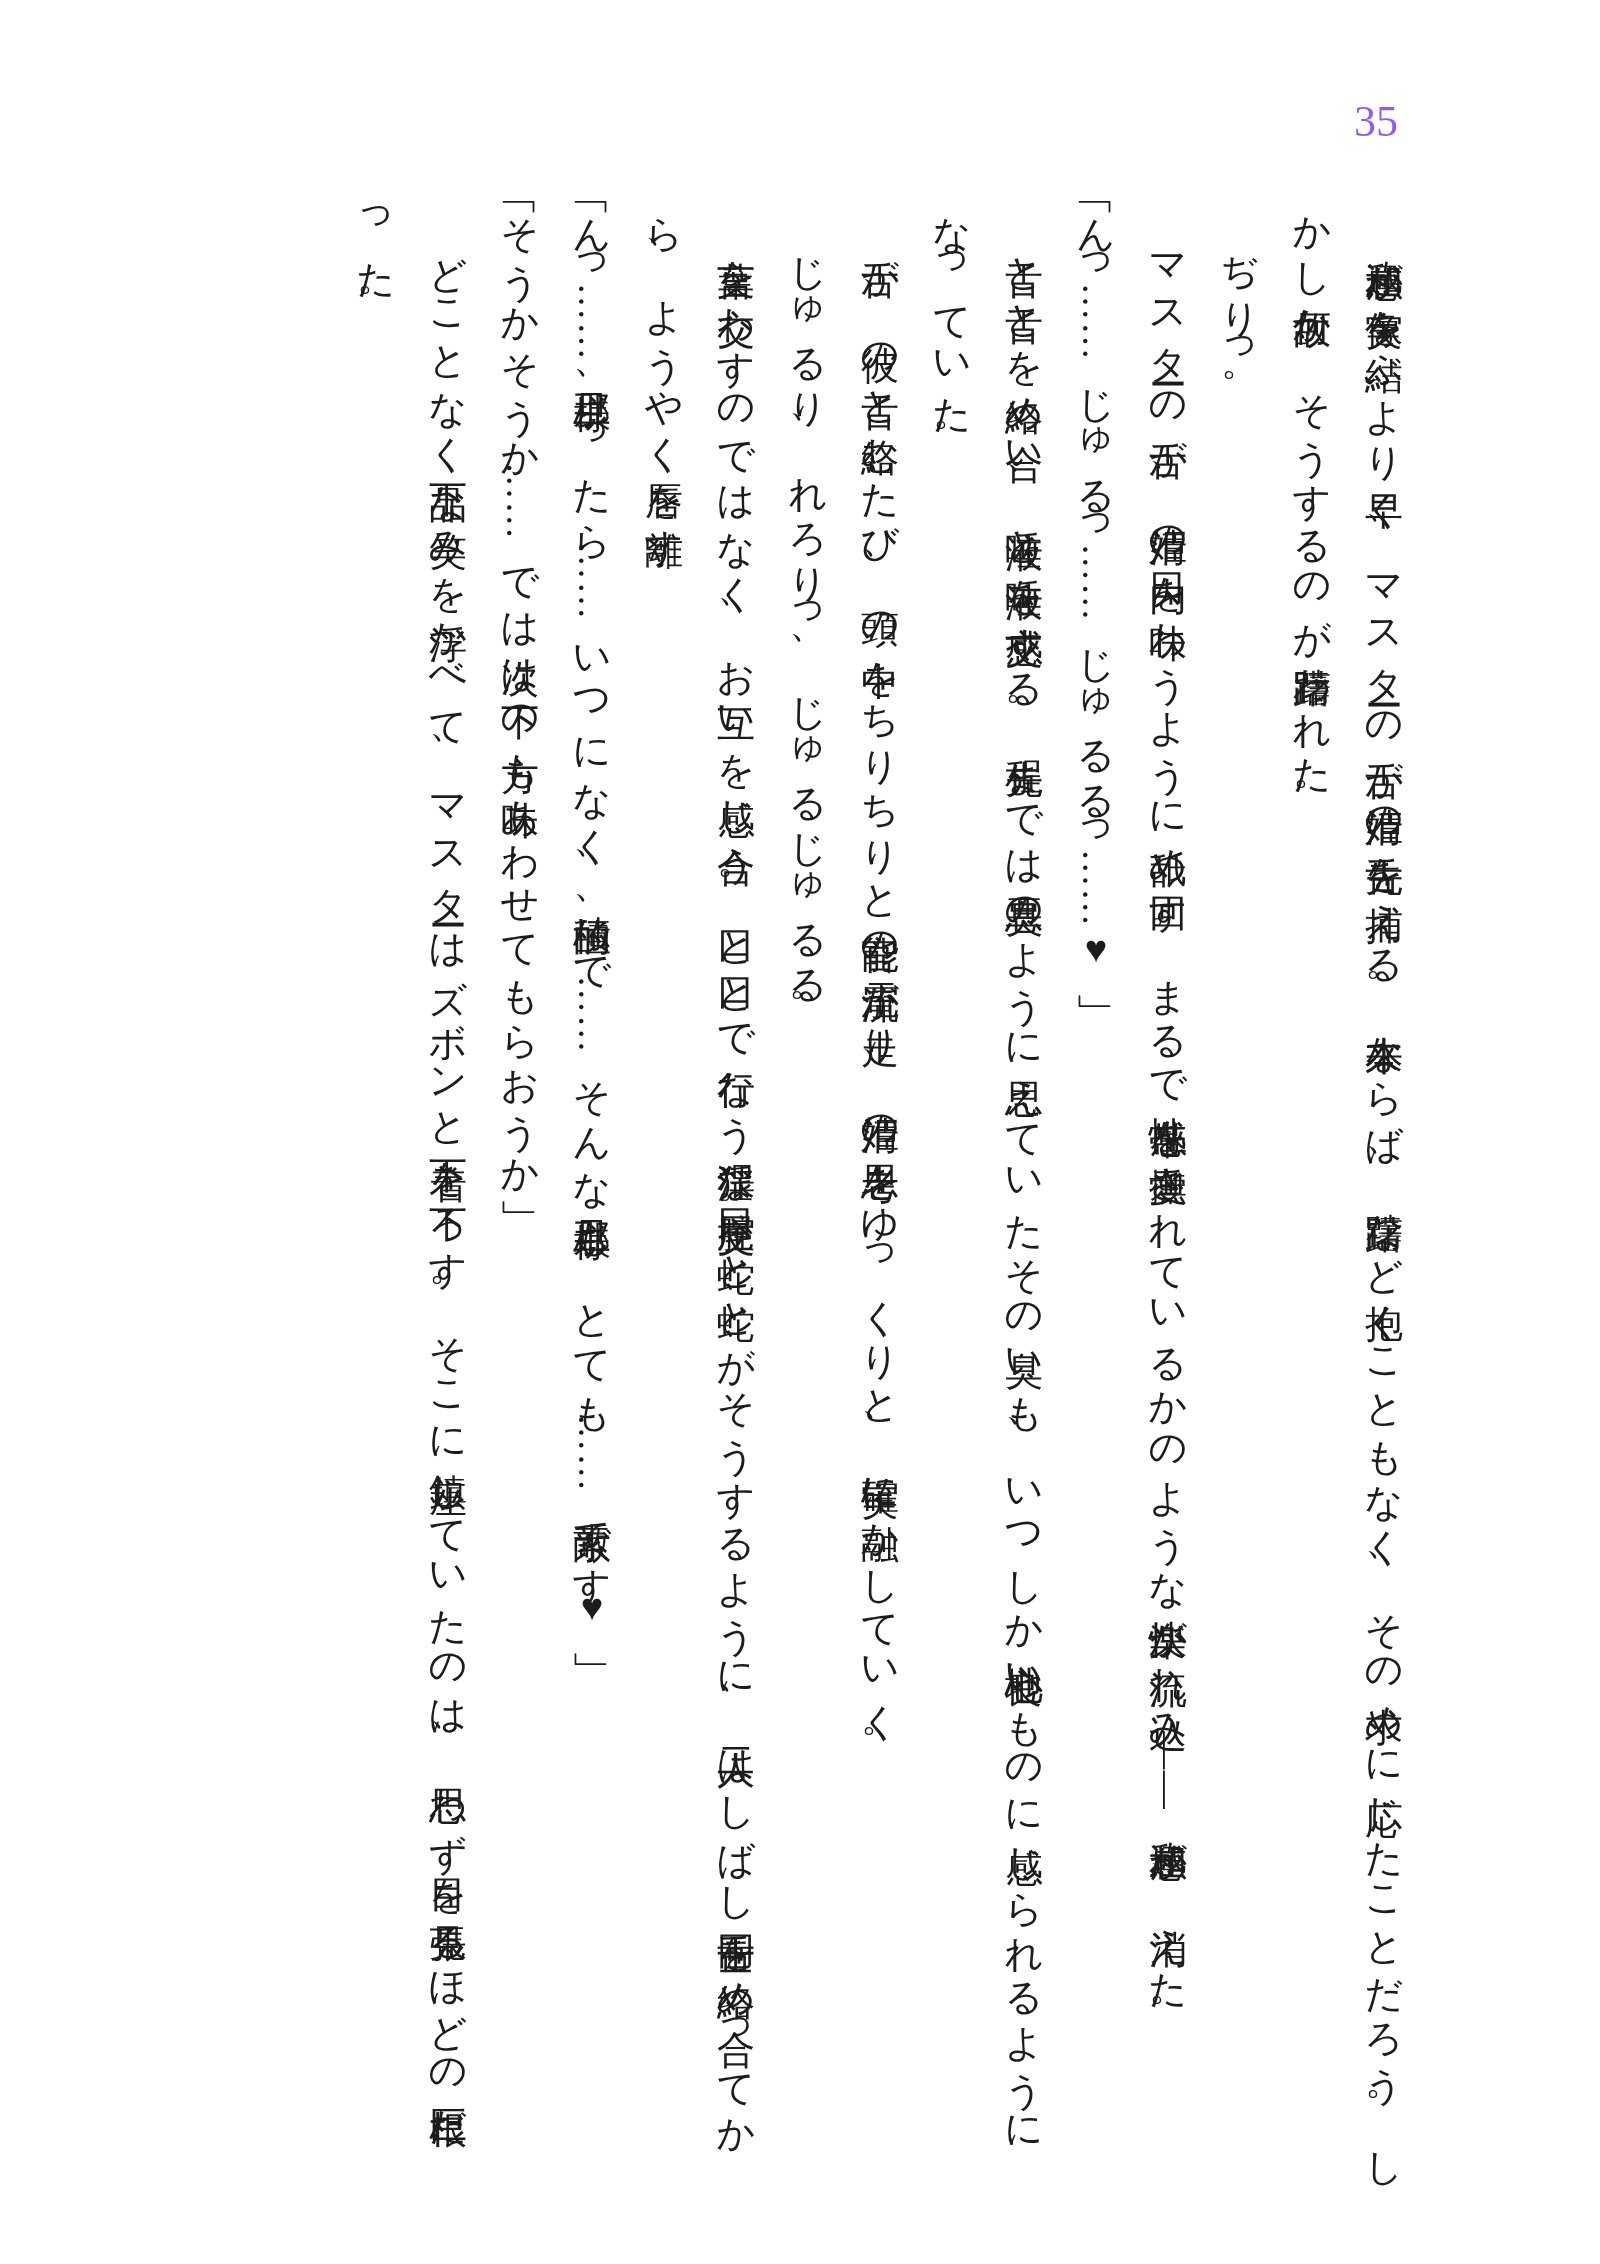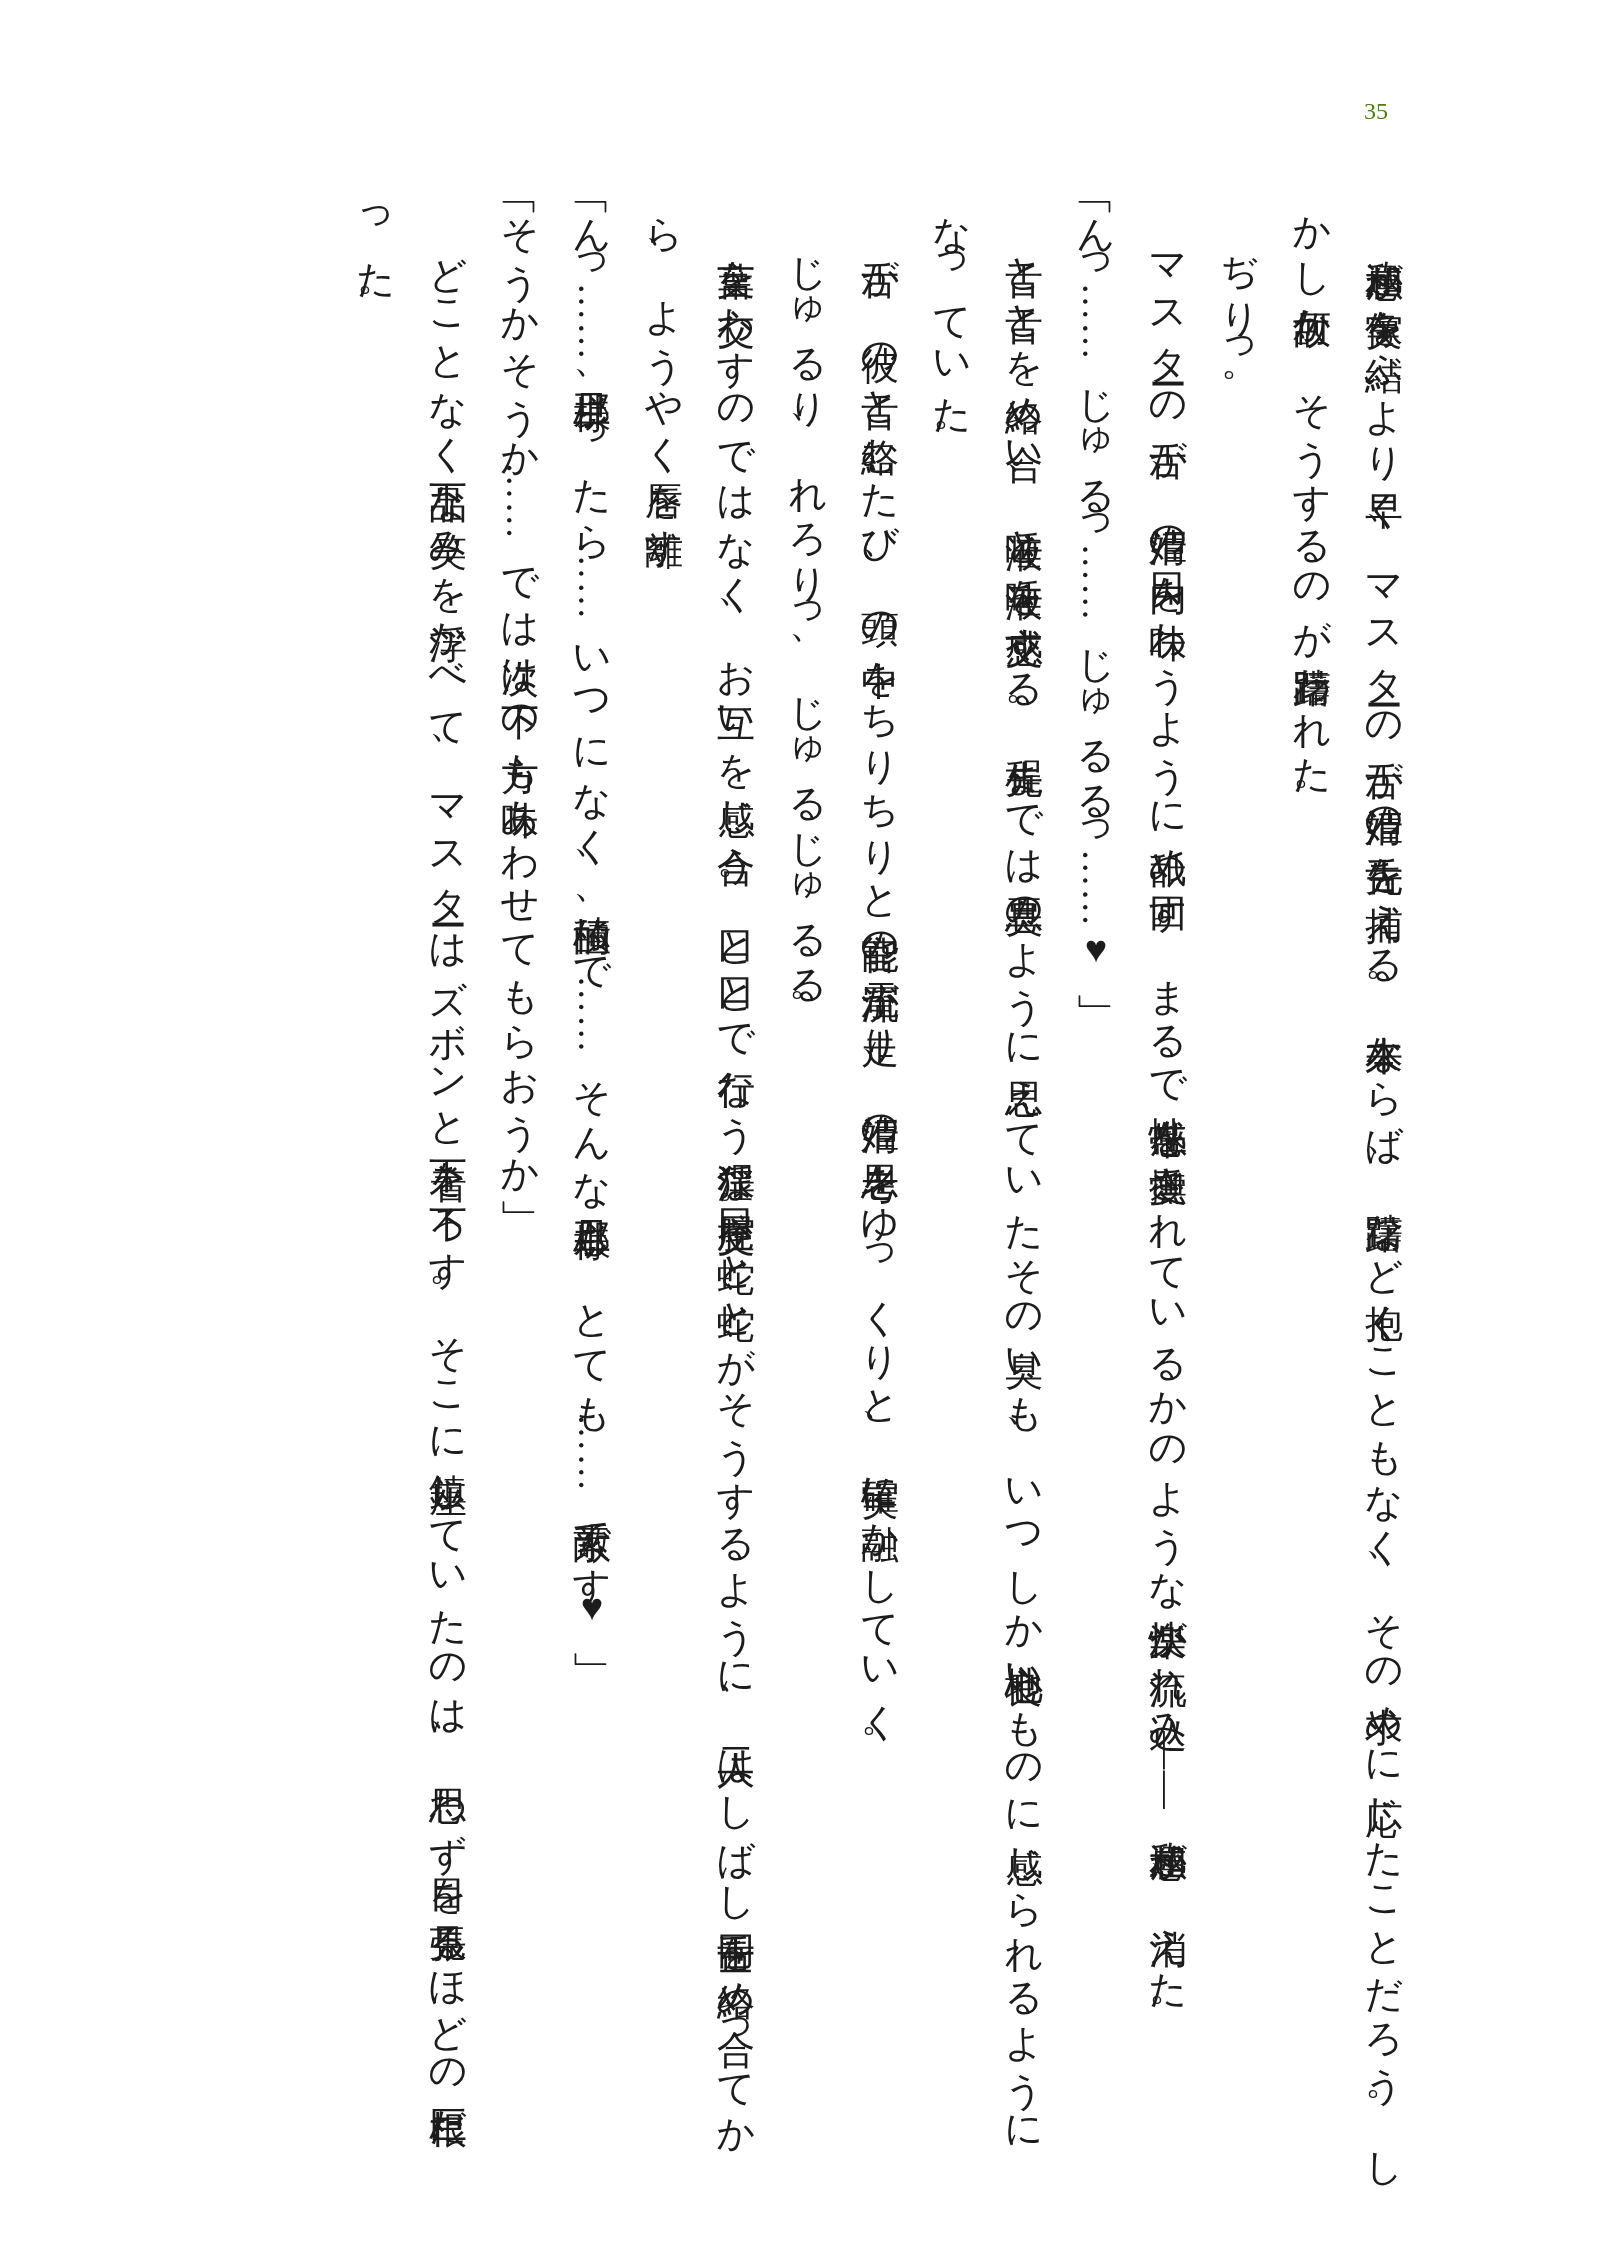--- a/index.html
+++ b/index.html
@@ -15,23 +15,23 @@
     overflow: hidden;
     font-family: "Liberation Serif", "DejaVu Serif", serif;
     color: #1c1c1c;
   }
   .page-number {
     position: absolute;
     top: 98px;
     left: 1340px;
     width: 72px;
     text-align: center;
-    font-size: 24px;
+    font-size: 44px;
     line-height: 1.1;
-    color: #4d7c0f;
+    color: #8b5cf6;
   }
   .text-block {
     position: absolute;
     top: 190px;
     right: 180px;
     height: 1980px;
     writing-mode: vertical-rl;
     text-orientation: mixed;
     font-size: 38px;
     line-height: 72px;       

